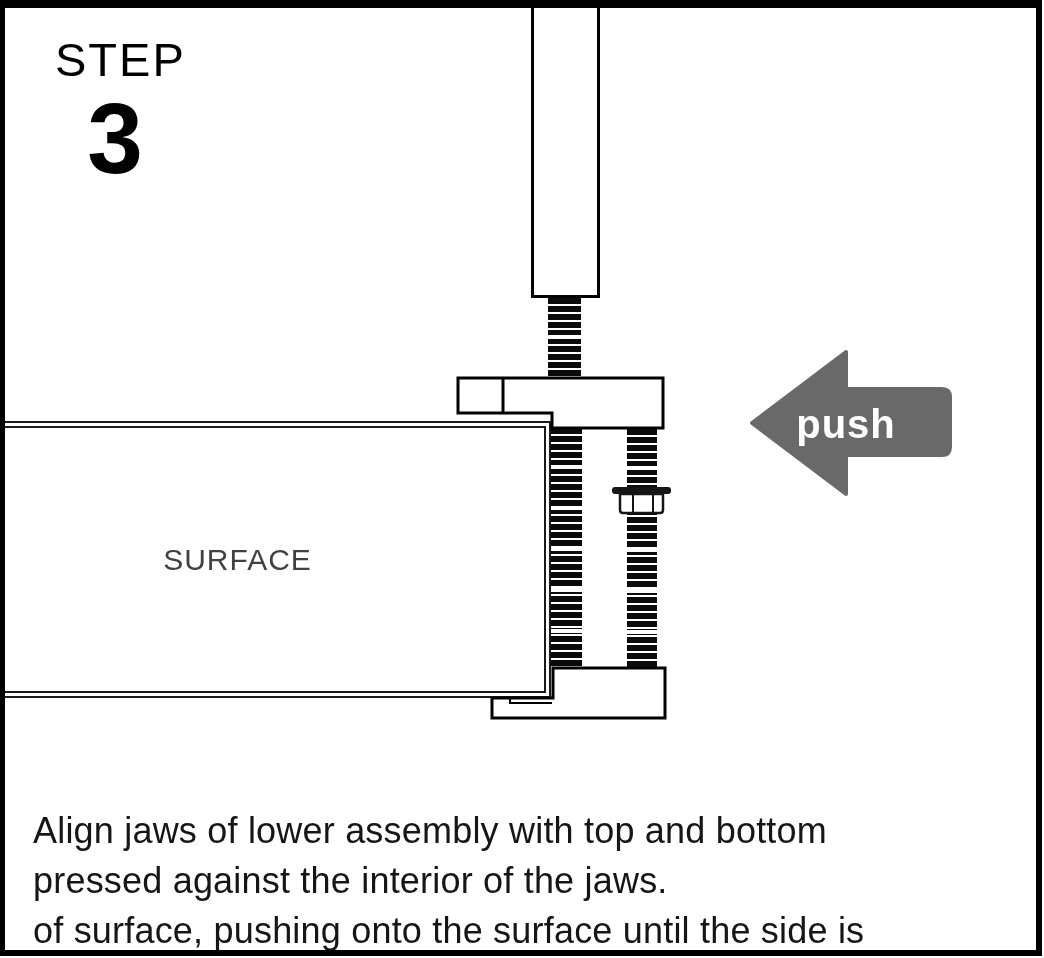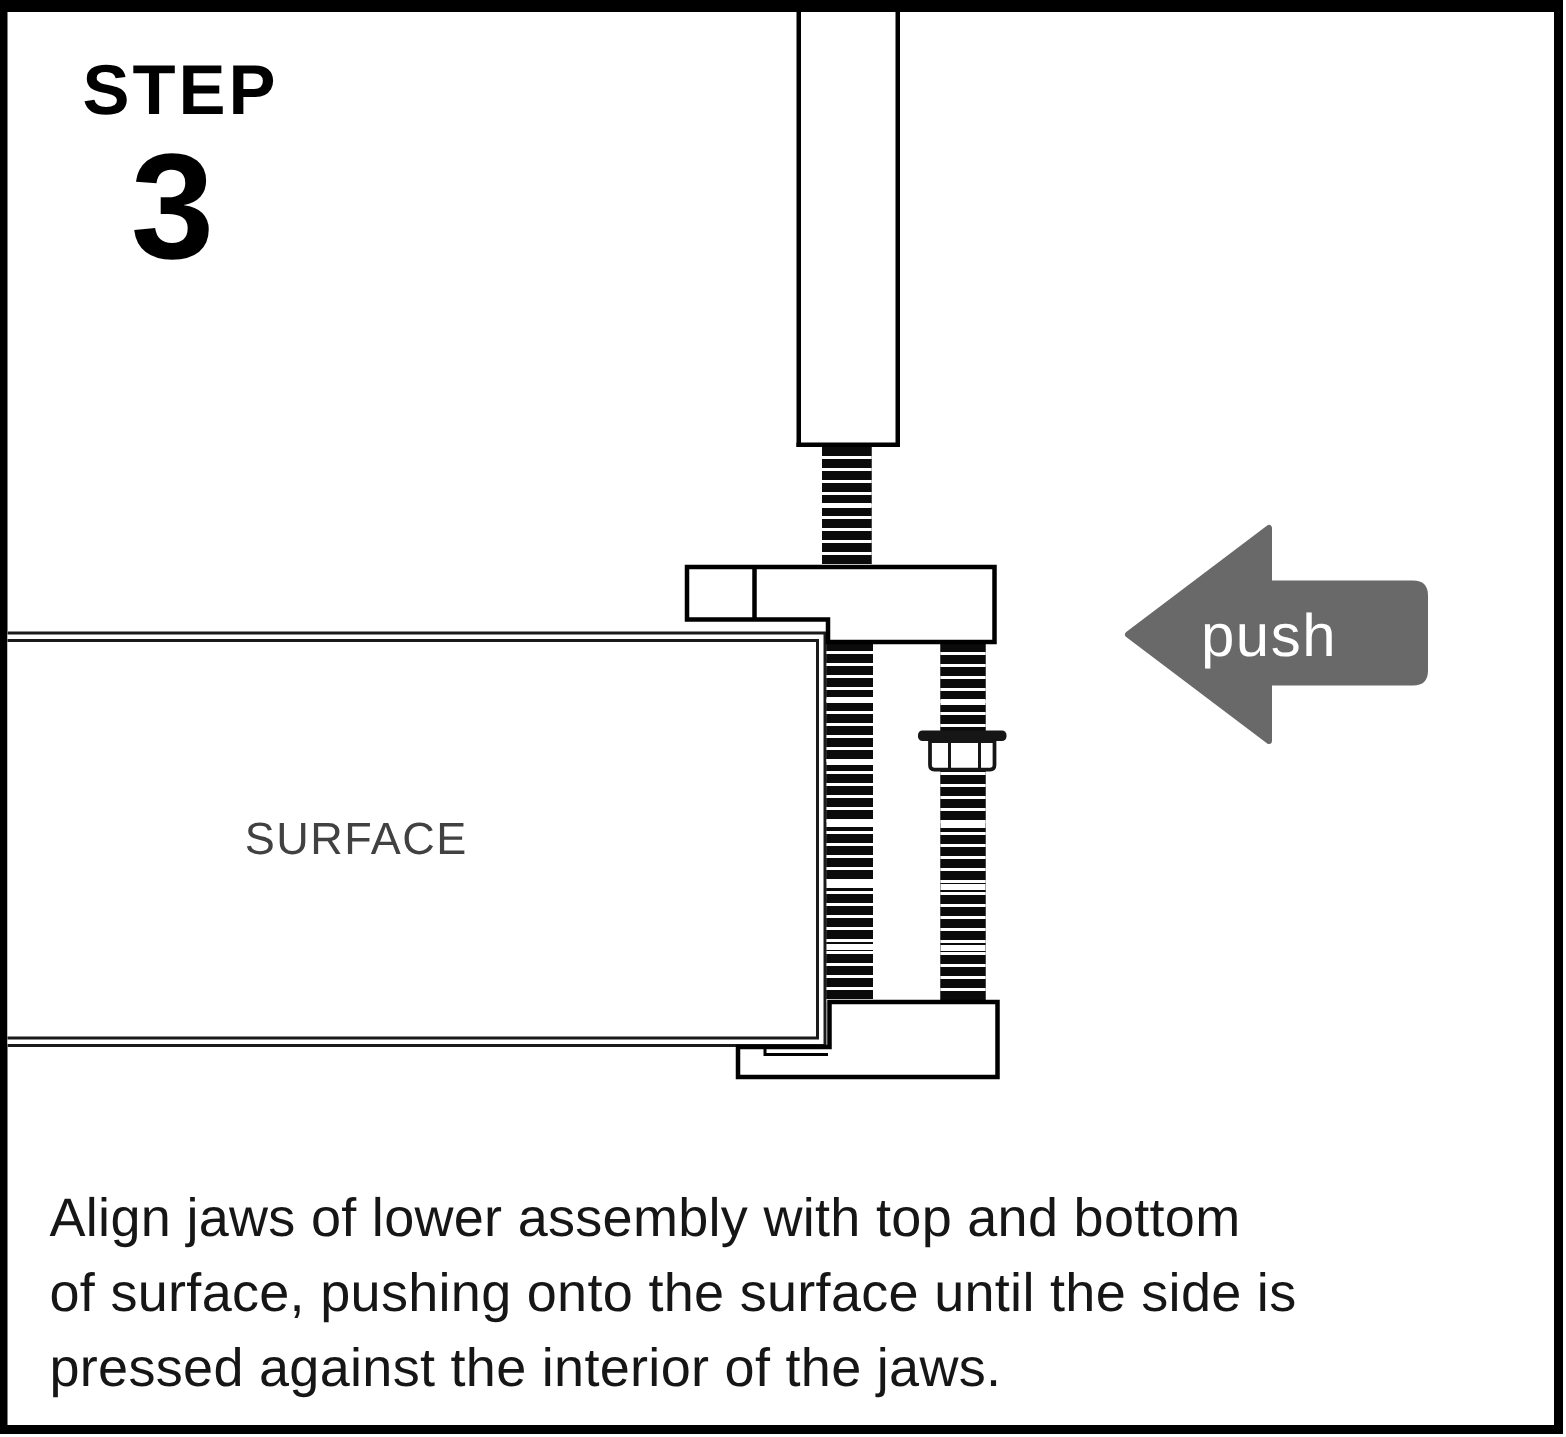--- a/index.html
+++ b/index.html
@@ -18,21 +18,21 @@
     box-sizing:border-box;
     background:#fff;
     overflow:hidden;
   }
   
   .step-block{
     position:absolute;left:50px;top:28px;width:120px;
     text-align:center;color:#000;
   }
   .step-label{
-    font-size:47px;font-weight:700;letter-spacing:2px;line-height:1.0;
+    font-size:47px;font-weight:400;letter-spacing:2px;line-height:1.0;
   }
   .step-number{
     font-size:100px;font-weight:800;line-height:0.95;margin-top:8px;
   }
   
   .column{
     position:absolute;left:526px;top:0;
     width:69px;height:290px;
     background:#fff;
     border:3px solid #000;border-top:none;
@@ -68,25 +68,25 @@
   .surface-label{
     font-size:30px;letter-spacing:1px;color:#414141;
     transform:translateX(-32px);
   }
   
   .arrow-svg{left:741px;top:338px;}
   .push-label{
     position:absolute;left:761px;top:392px;
     width:160px;height:48px;line-height:48px;
     text-align:center;
-    font-size:40px;color:#ffffff;font-weight:400;letter-spacing:1px;
+    font-size:40px;color:#ffffff;font-weight:700;letter-spacing:1px;
   }
   
   .instructions{
-    position:absolute;left:28px;top:779px;
+    position:absolute;left:28px;top:798px;
     color:#161616;font-size:36px;line-height:50px;
     letter-spacing:0.2px;white-space:nowrap;
   }
 </style>
 </head>
 <body>
 
 <div class="page">
   <div class="frame">
 
@@ -123,18 +123,18 @@
     </svg>
     <div class="push-label">push</div>
 
     <div class="step-block">
       <div class="step-label">STEP</div>
       <div class="step-number">3</div>
     </div>
 
     <div class="instructions">
       <div>Align jaws of lower assembly with top and bottom</div>
+      <div>pressed against the interior of the jaws.</div>
       <div>of surface, pushing onto the surface until the side is</div>
-      <div>pressed against the interior of the jaws.</div>
     </div>
 
   </div>
 </div>
 
 </body></html>

